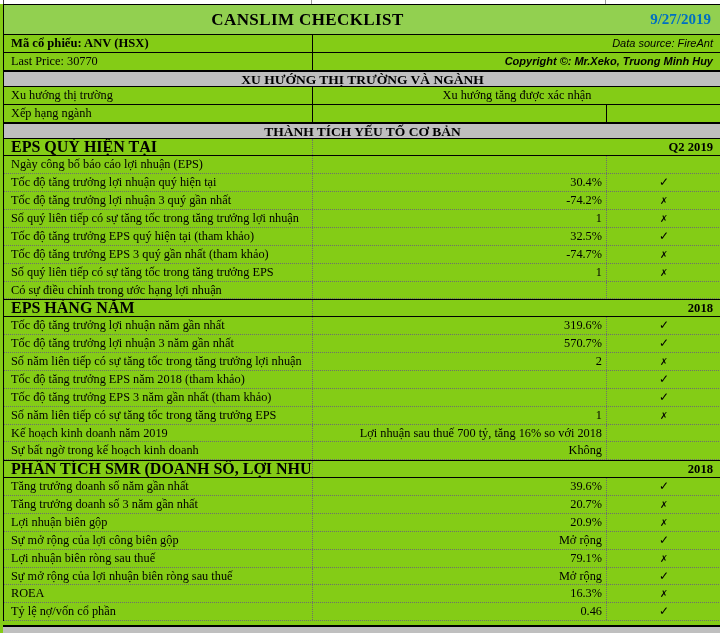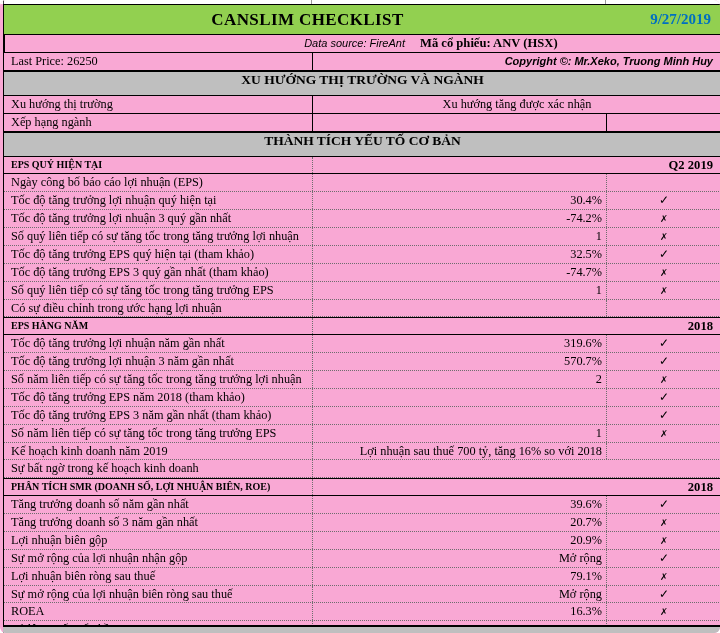--- a/index.html
+++ b/index.html
@@ -1,18 +1,18 @@
 <!DOCTYPE html>
 <html><head>
 <meta charset="utf-8">
 <style>
   html,body{margin:0;padding:0;background:#ffffff;}
   .sheet{
-    position:relative;width:720px;height:633px;overflow:hidden;background:#f9a8d4;
-    font-family:"Liberation Serif","DejaVu Serif",serif;color:#000;border-radius:6px;
+    position:relative;width:720px;height:633px;overflow:hidden;background:#84cc16;
+    font-family:"Liberation Serif","DejaVu Serif",serif;color:#000;
   }
   
   .topstrip{position:absolute;top:0;left:0;width:720px;height:4px;background:#fff;}
   .topstrip .gl{position:absolute;top:0;width:1px;height:4px;background:#9a9a9a;}
   .topstrip .gl.g0{left:3px;background:#444;}
   .topstrip .gl.g1{left:311px;}
   .topstrip .gl.g2{left:605px;}
 
   .title-band{
     position:absolute;top:4px;left:3px;width:717px;height:31px;box-sizing:border-box;
@@ -41,24 +41,24 @@
   .r-solid .c-value,.r-solid .c-mark,.r-solid .c-rest{border-left:1px solid #000;}
 
   
   .r-data{border-bottom:1px dotted #6e6e6e;}
   .r-data .c-value,.r-data .c-mark{border-left:1px dotted #6e6e6e;}
 
   
   .r-bold{border-top:1.5px solid #000;border-bottom:1px solid #000;font-weight:bold;}
   .r-bold.no-top{border-top:none;}
   .r-bold .c-rest{border-left:1px dotted #6e6e6e;font-size:12.6px;}
-  .r-bold .c-label{font-size:10px;}
+  .r-bold .c-label{font-size:16px;}
 
   .band{
-    height:25px;box-sizing:border-box;background:#BFBFBF;
+    height:16px;box-sizing:border-box;background:#BFBFBF;
     border-top:1px solid #000;border-bottom:1px solid #000;
     text-align:center;font-weight:bold;font-size:13.5px;line-height:15.5px;
   }
 
   .info-bold{font-weight:bold;font-size:12.6px;}
   .sans-it{font-family:"Liberation Sans","DejaVu Sans",sans-serif;font-style:italic;font-size:11px;}
   .sans-it.bold{font-weight:bold;}
 
   .mark-cross{font-size:9.5px;}
   .mark-check{font-size:12px;}
@@ -80,26 +80,26 @@
   </div>
 
   <div class="title-band">
     <div class="title-text">CANSLIM CHECKLIST</div>
     <div class="title-date">9/27/2019</div>
   </div>
 
   <div class="grid">
 
     <div class="row r-solid">
+      <div class="cell c-label info-bold">Mã cổ phiếu: ANV (HSX)</div>
       <div class="cell c-rest sans-it">Data source: FireAnt</div>
-      <div class="cell c-label info-bold">Mã cổ phiếu: ANV (HSX)</div>
-    </div>
-
-    <div class="row r-solid">
-      <div class="cell c-label">Last Price: 26250</div>
+    </div>
+
+    <div class="row r-solid">
+      <div class="cell c-label">Last Price: 30770</div>
       <div class="cell c-rest sans-it bold">Copyright ©: Mr.Xeko, Truong Minh Huy</div>
     </div>
 
     <div class="band">XU HƯỚNG THỊ TRƯỜNG VÀ NGÀNH</div>
 
     <div class="row r-solid">
       <div class="cell c-label">Xu hướng thị trường</div>
       <div class="cell c-rest" style="text-align:center;padding-right:0;">Xu hướng tăng được xác nhận</div>
     </div>
 
@@ -193,20 +193,21 @@
     <div class="cell c-value">1</div>
     <div class="cell c-mark"><span class="mark-cross">✗</span></div>
   </div>
         <div class="row r-data">
     <div class="cell c-label">Kế hoạch kinh doanh năm 2019</div>
     <div class="cell c-value">Lợi nhuận sau thuế 700 tỷ, tăng 16% so với 2018</div>
     <div class="cell c-mark"><span></span></div>
   </div>
         <div class="row r-data">
     <div class="cell c-label">Sự bất ngờ trong kế hoạch kinh doanh</div>
+    <div class="cell c-value">Không</div>
     <div class="cell c-mark"><span></span></div>
   </div>
       </div>
 
     <div class="row r-bold">
       <div class="cell c-label">PHÂN TÍCH SMR (DOANH SỐ, LỢI NHUẬN BIÊN, ROE)</div>
       <div class="cell c-rest">2018</div>
     </div>
     <div class="rowgroup">
         <div class="row r-data">
@@ -218,21 +219,21 @@
     <div class="cell c-label">Tăng trưởng doanh số 3 năm gần nhất</div>
     <div class="cell c-value">20.7%</div>
     <div class="cell c-mark"><span class="mark-cross">✗</span></div>
   </div>
         <div class="row r-data">
     <div class="cell c-label">Lợi nhuận biên gộp</div>
     <div class="cell c-value">20.9%</div>
     <div class="cell c-mark"><span class="mark-cross">✗</span></div>
   </div>
         <div class="row r-data">
-    <div class="cell c-label">Sự mở rộng của lợi nhuận nhận gộp</div>
+    <div class="cell c-label">Sự mở rộng của lợi công biên gộp</div>
     <div class="cell c-value">Mở rộng</div>
     <div class="cell c-mark"><span class="mark-check">✓</span></div>
   </div>
         <div class="row r-data">
     <div class="cell c-label">Lợi nhuận biên ròng sau thuế</div>
     <div class="cell c-value">79.1%</div>
     <div class="cell c-mark"><span class="mark-cross">✗</span></div>
   </div>
         <div class="row r-data">
     <div class="cell c-label">Sự mở rộng của lợi nhuận biên ròng sau thuế</div>

